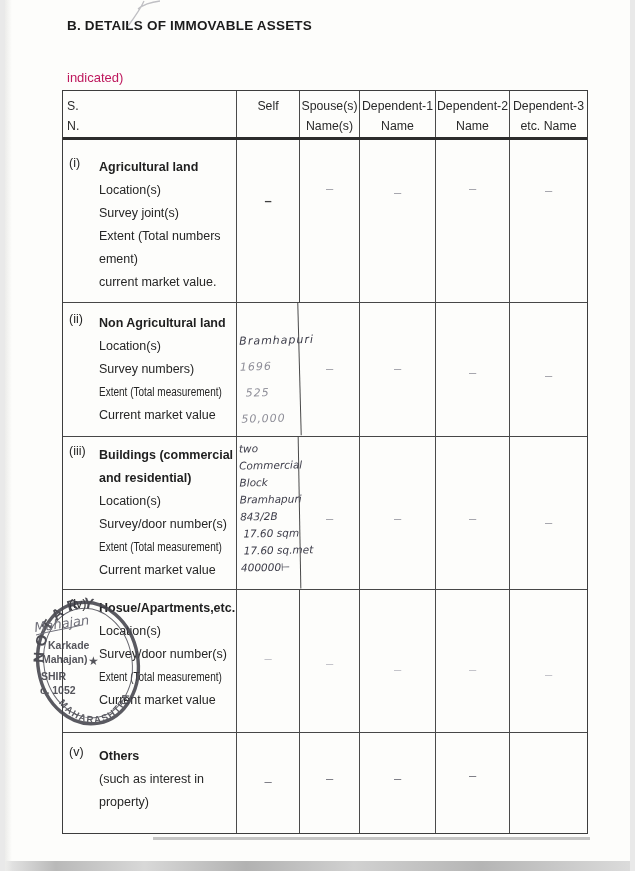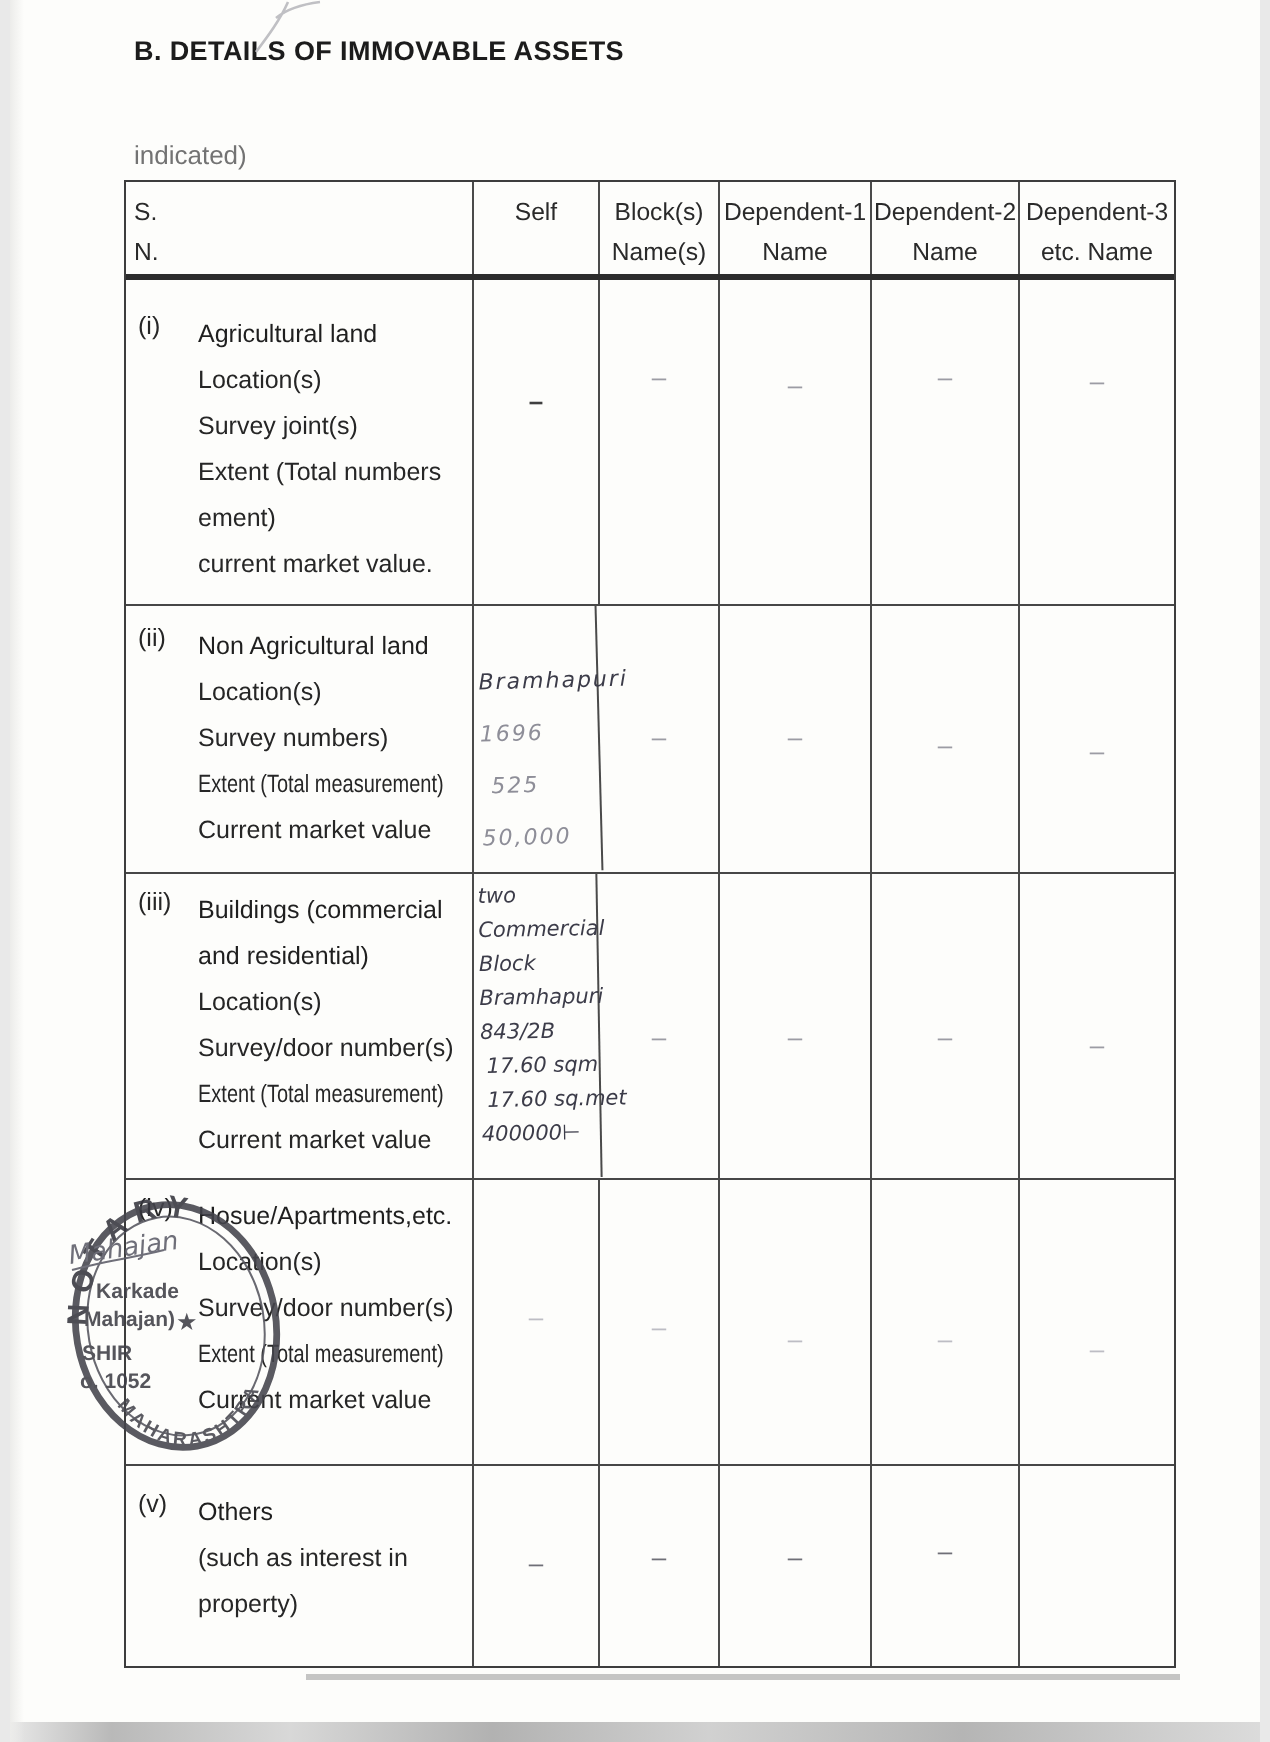--- a/index.html
+++ b/index.html
@@ -6,21 +6,21 @@
   .page {
     position:relative; width:625px; height:871px; margin:0 auto;
     background:#fdfdfb; overflow:hidden;
     font-family:"Liberation Sans", sans-serif; color:#232323;
   }
   .title {
     position:absolute; left:62px; top:18px;
     font-size:13.5px; font-weight:bold; color:#1c1c1c; letter-spacing:.2px;
   }
   .note-line1 { position:absolute; left:62px; top:46px; width:525px; font-size:13px; color:#2b2b2b; }
-  .note-line2 { position:absolute; left:62px; top:70px; font-size:13px; color:#737373; }
+  .note-line2 { position:absolute; left:62px; top:70px; font-size:13px; color:#be185d; }
 
   
   .assets-table {
     position:absolute; left:57px; top:90px; width:524px;
     border:1.6px solid #3d3d3d; background:transparent;
   }
   .trow { display:flex; }
   .trow.hdr { height:46px; border-bottom:3px solid #2c2c2c; }
   .trow.r1 { height:162px; border-bottom:1.4px solid #474747; }
   .trow.r2 { height:133px; border-bottom:1.4px solid #474747; }
@@ -33,21 +33,21 @@
   .c3 { width:76px; } .c4 { width:74px; } .c5 { flex:1; }
 
   
   .hcell { font-size:12.3px; color:#2a2a2a; text-align:center; padding-top:5px; line-height:20px; }
   .hsn { position:absolute; left:4px; top:5px; text-align:left; line-height:20px; }
   .hdesc { display:block; }
 
   
   .sn { position:absolute; left:6px; font-size:12.5px; color:#262626; }
   .desc { margin-left:36px; font-size:12.5px; line-height:23px; color:#262626; }
-  .desc .b { font-weight:normal; color:#1f1f1f;text-align:center; }
+  .desc .b { font-weight:bold; color:#1f1f1f;text-align:center; }
   .cond { display:inline-block; transform:scaleX(.80); transform-origin:left center; white-space:nowrap; }
 
   
   .vc { text-align:center; }
   .dash { display:block; font-size:13px; line-height:10px; color:#9c9ca4; }
   .dash.dk { color:#3f3f3f; font-weight:bold; }
   .dash.md { color:#6f6f77; }
   .dash.ft { color:#bdbdc4; }
 
   
@@ -88,21 +88,21 @@
 
     <div class="trow hdr">
       <div class="cell c0 hcell">
         <span class="hsn">
           <span>S.</span><br>
           <span>N.</span>
         </span>
       </div>
       <div class="cell c1 hcell">Self</div>
       <div class="cell c2 hcell">
-        <span>Block(s)</span><br>
+        <span>Spouse(s)</span><br>
         <span>Name(s)</span>
       </div>
       <div class="cell c3 hcell">
         <span>Dependent-1</span><br>
         <span>Name</span>
       </div>
       <div class="cell c4 hcell">
         <span>Dependent-2</span><br>
         <span>Name</span>
       </div>

